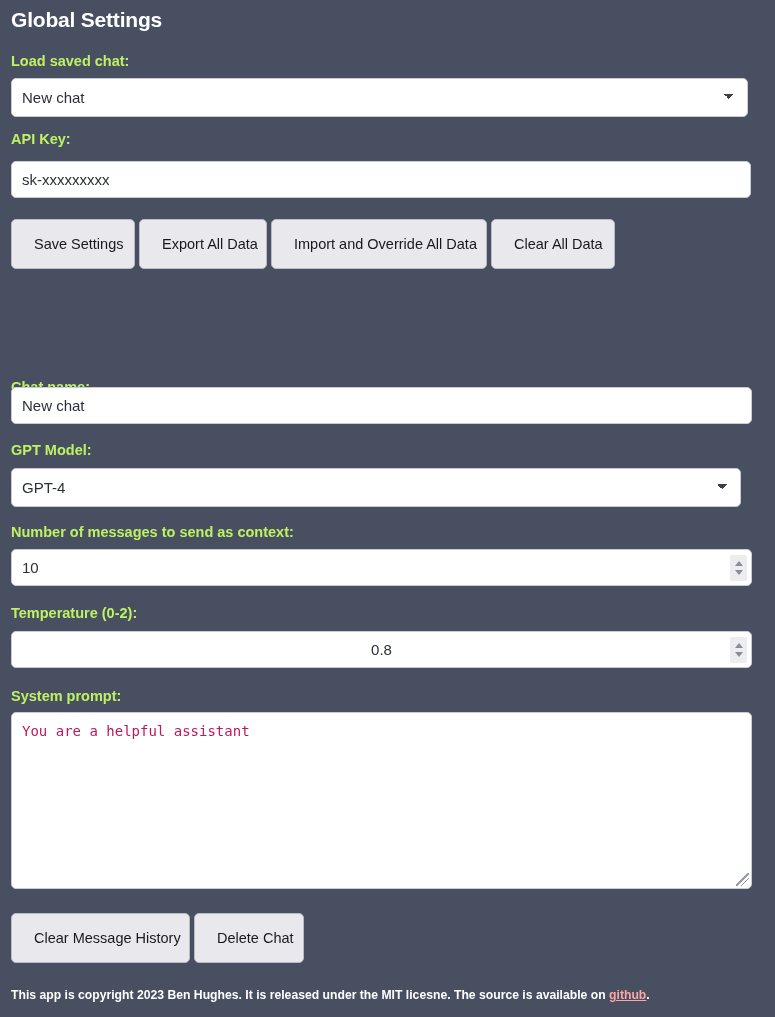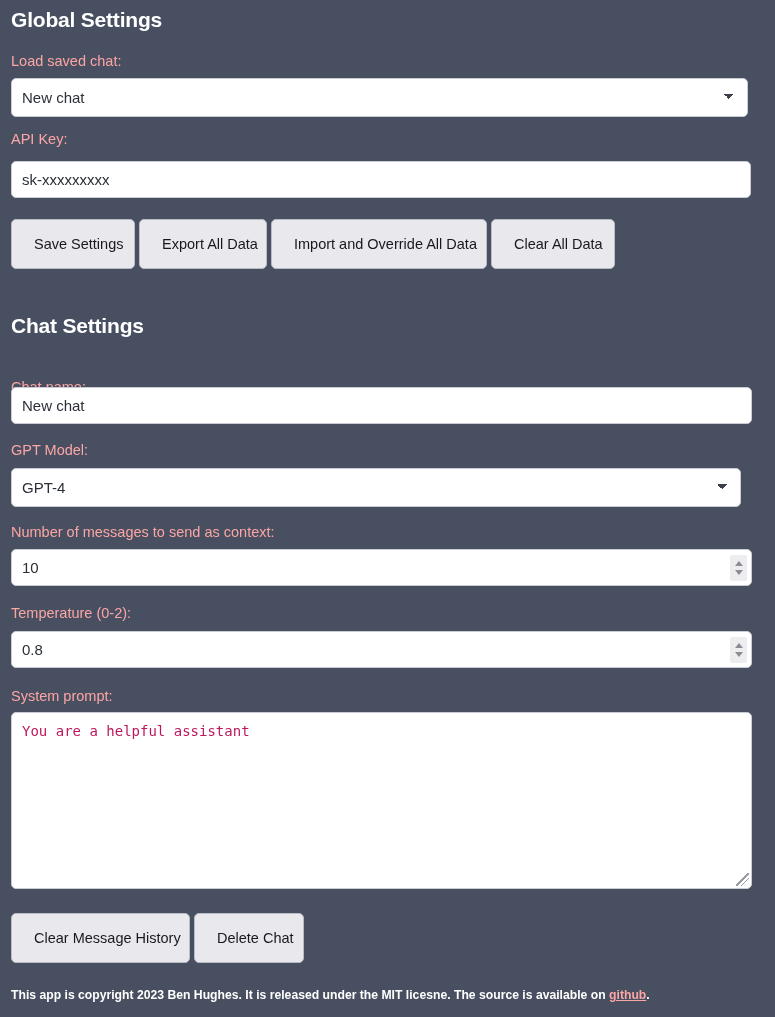--- a/index.html
+++ b/index.html
@@ -34,22 +34,22 @@
     left: 11px;
     top: 8px;
   }
   .title-chat {
     position: absolute;
     left: 11px;
     top: 314px;
   }
   .field-label {
     font-size: 14.5px;
-    font-weight: normal;
-    color: #fca5a5;
+    font-weight: bold;
+    color: #bef264;
     display: block;
   }
   .lbl-load      { position: absolute; left: 11px; top: 53px; }
   .lbl-apikey    { position: absolute; left: 11px; top: 131px; }
   .lbl-chatname  { position: absolute; left: 11px; top: 379px; }
   .lbl-gptmodel  { position: absolute; left: 11px; top: 442px; }
   .lbl-numctx    { position: absolute; left: 11px; top: 524px; }
   .lbl-temp      { position: absolute; left: 11px; top: 605px; }
   .lbl-sysprompt { position: absolute; left: 11px; top: 688px; }
 
@@ -80,21 +80,21 @@
     background-size: 5px 5px, 5px 5px;
     background-repeat: no-repeat;
     cursor: pointer;
   }
 
   #sel-load   { left: 11px; top: 78px;  width: 737px; height: 39px; }
   #inp-apikey { left: 11px; top: 161px; width: 740px; height: 37px; }
   #inp-chatname { left: 11px; top: 387px; width: 741px; height: 37px; }
   #sel-model  { left: 11px; top: 468px;  width: 730px; height: 39px; }
   #inp-numctx { left: 11px; top: 549px;  width: 741px; height: 37px; }
-  #inp-temp   { left: 11px; top: 631px;  width: 741px; height: 37px; }
+  #inp-temp   { left: 11px; top: 631px;  width: 741px; height: 37px; text-align: center; }
 
   
   .spinner {
     position: absolute;
     width: 17px;
     height: 26px;
     background: #ededf0;
     border-radius: 2px;
     display: flex;
     flex-direction: column;
@@ -199,21 +199,20 @@
 
   <label class="field-label lbl-apikey">API Key:</label>
 
   <input class="control" id="inp-apikey" type="text" value="sk-xxxxxxxxx" style="">
 
   <button class="btn" id="btn-save">Save Settings</button>
   <button class="btn" id="btn-export">Export All Data</button>
   <button class="btn" id="btn-import">Import and Override All Data</button>
   <button class="btn" id="btn-clearall">Clear All Data</button>
 
-  <h2 class="section-title title-chat">Chat Settings</h2>
 
   <label class="field-label lbl-chatname">Chat name:</label>
 
   <input class="control" id="inp-chatname" type="text" value="New chat" style="">
 
   <label class="field-label lbl-gptmodel">GPT Model:</label>
 
   <select class="control" id="sel-model">
     <option>GPT-4</option>
   </select>

